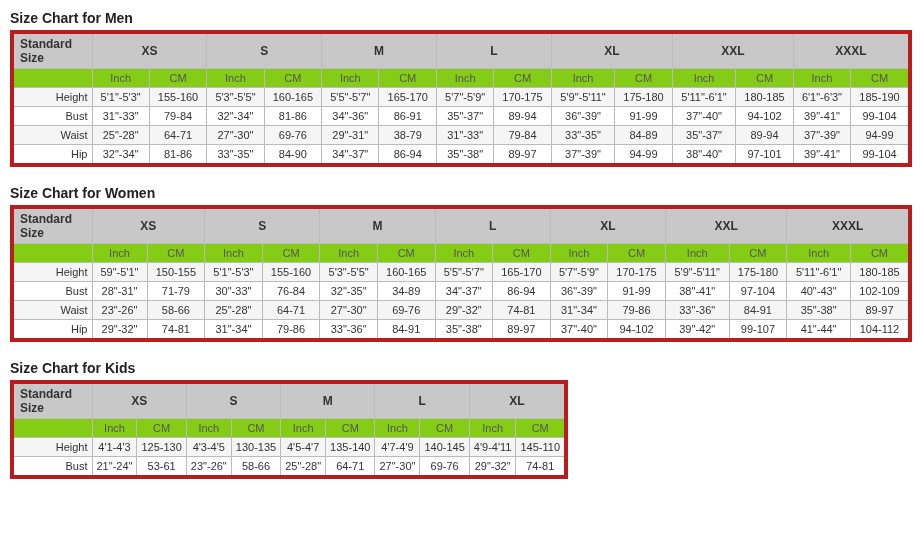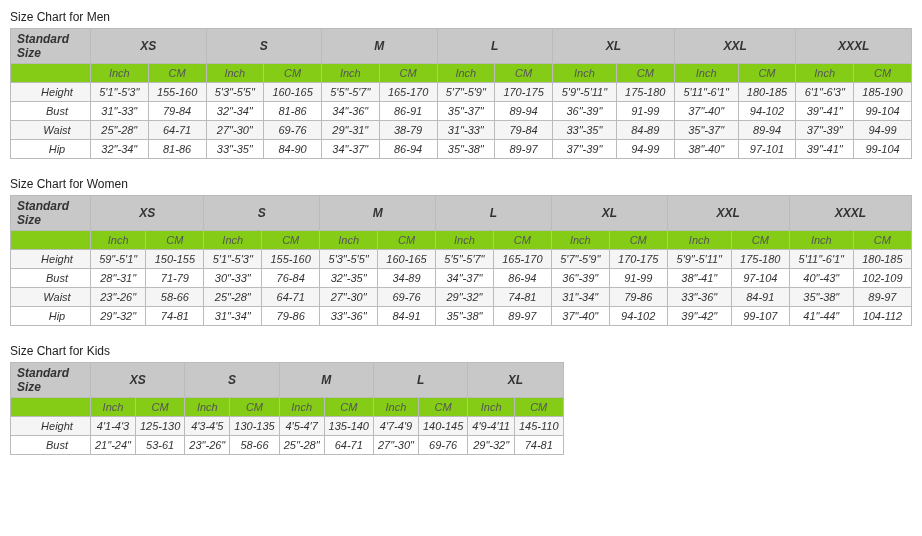--- a/index.html
+++ b/index.html
@@ -7,30 +7,29 @@
       font-family: Arial, sans-serif;
       font-size: 12px;
       background: #fff;
       padding: 10px;
       width: 922px;
     }
     .chart-section {
       margin-bottom: 18px;
     }
     .chart-title {
-      font-size: 12px;
-      font-weight: normal;
+      font-size: 14px;
+      font-weight: bold;
       margin-bottom: 4px;
       color: #222;
     }
     table {
       border-collapse: collapse;
       width: 100%;
-      border: 1px solid #b91c1c;
-      font-style: italic;
+      border: 4px solid #b91c1c;
     }
     th, td {
       border: 1px solid #bbb;
       text-align: center;
       padding: 3px 4px;
       font-size: 11px;
       color: #333;
     }
     .header-row th {
       background-color: #c8c8c8;
@@ -39,21 +38,21 @@
     }
     .subheader-row td {
       background-color: #84cc16;
       font-weight: normal;
       font-size: 11px;
       color: #555;
     }
     .label-col {
       background-color: #e8e8e8;
       font-weight: normal;
-      text-align: center;
+      text-align: right;
       padding-left: 17px;
       width: 80px;
     }
     .data-row td {
       background-color: #fff;
     }
     .data-row:nth-child(odd) td {
       background-color: #f5f5f5;
     }
     .top-left {

